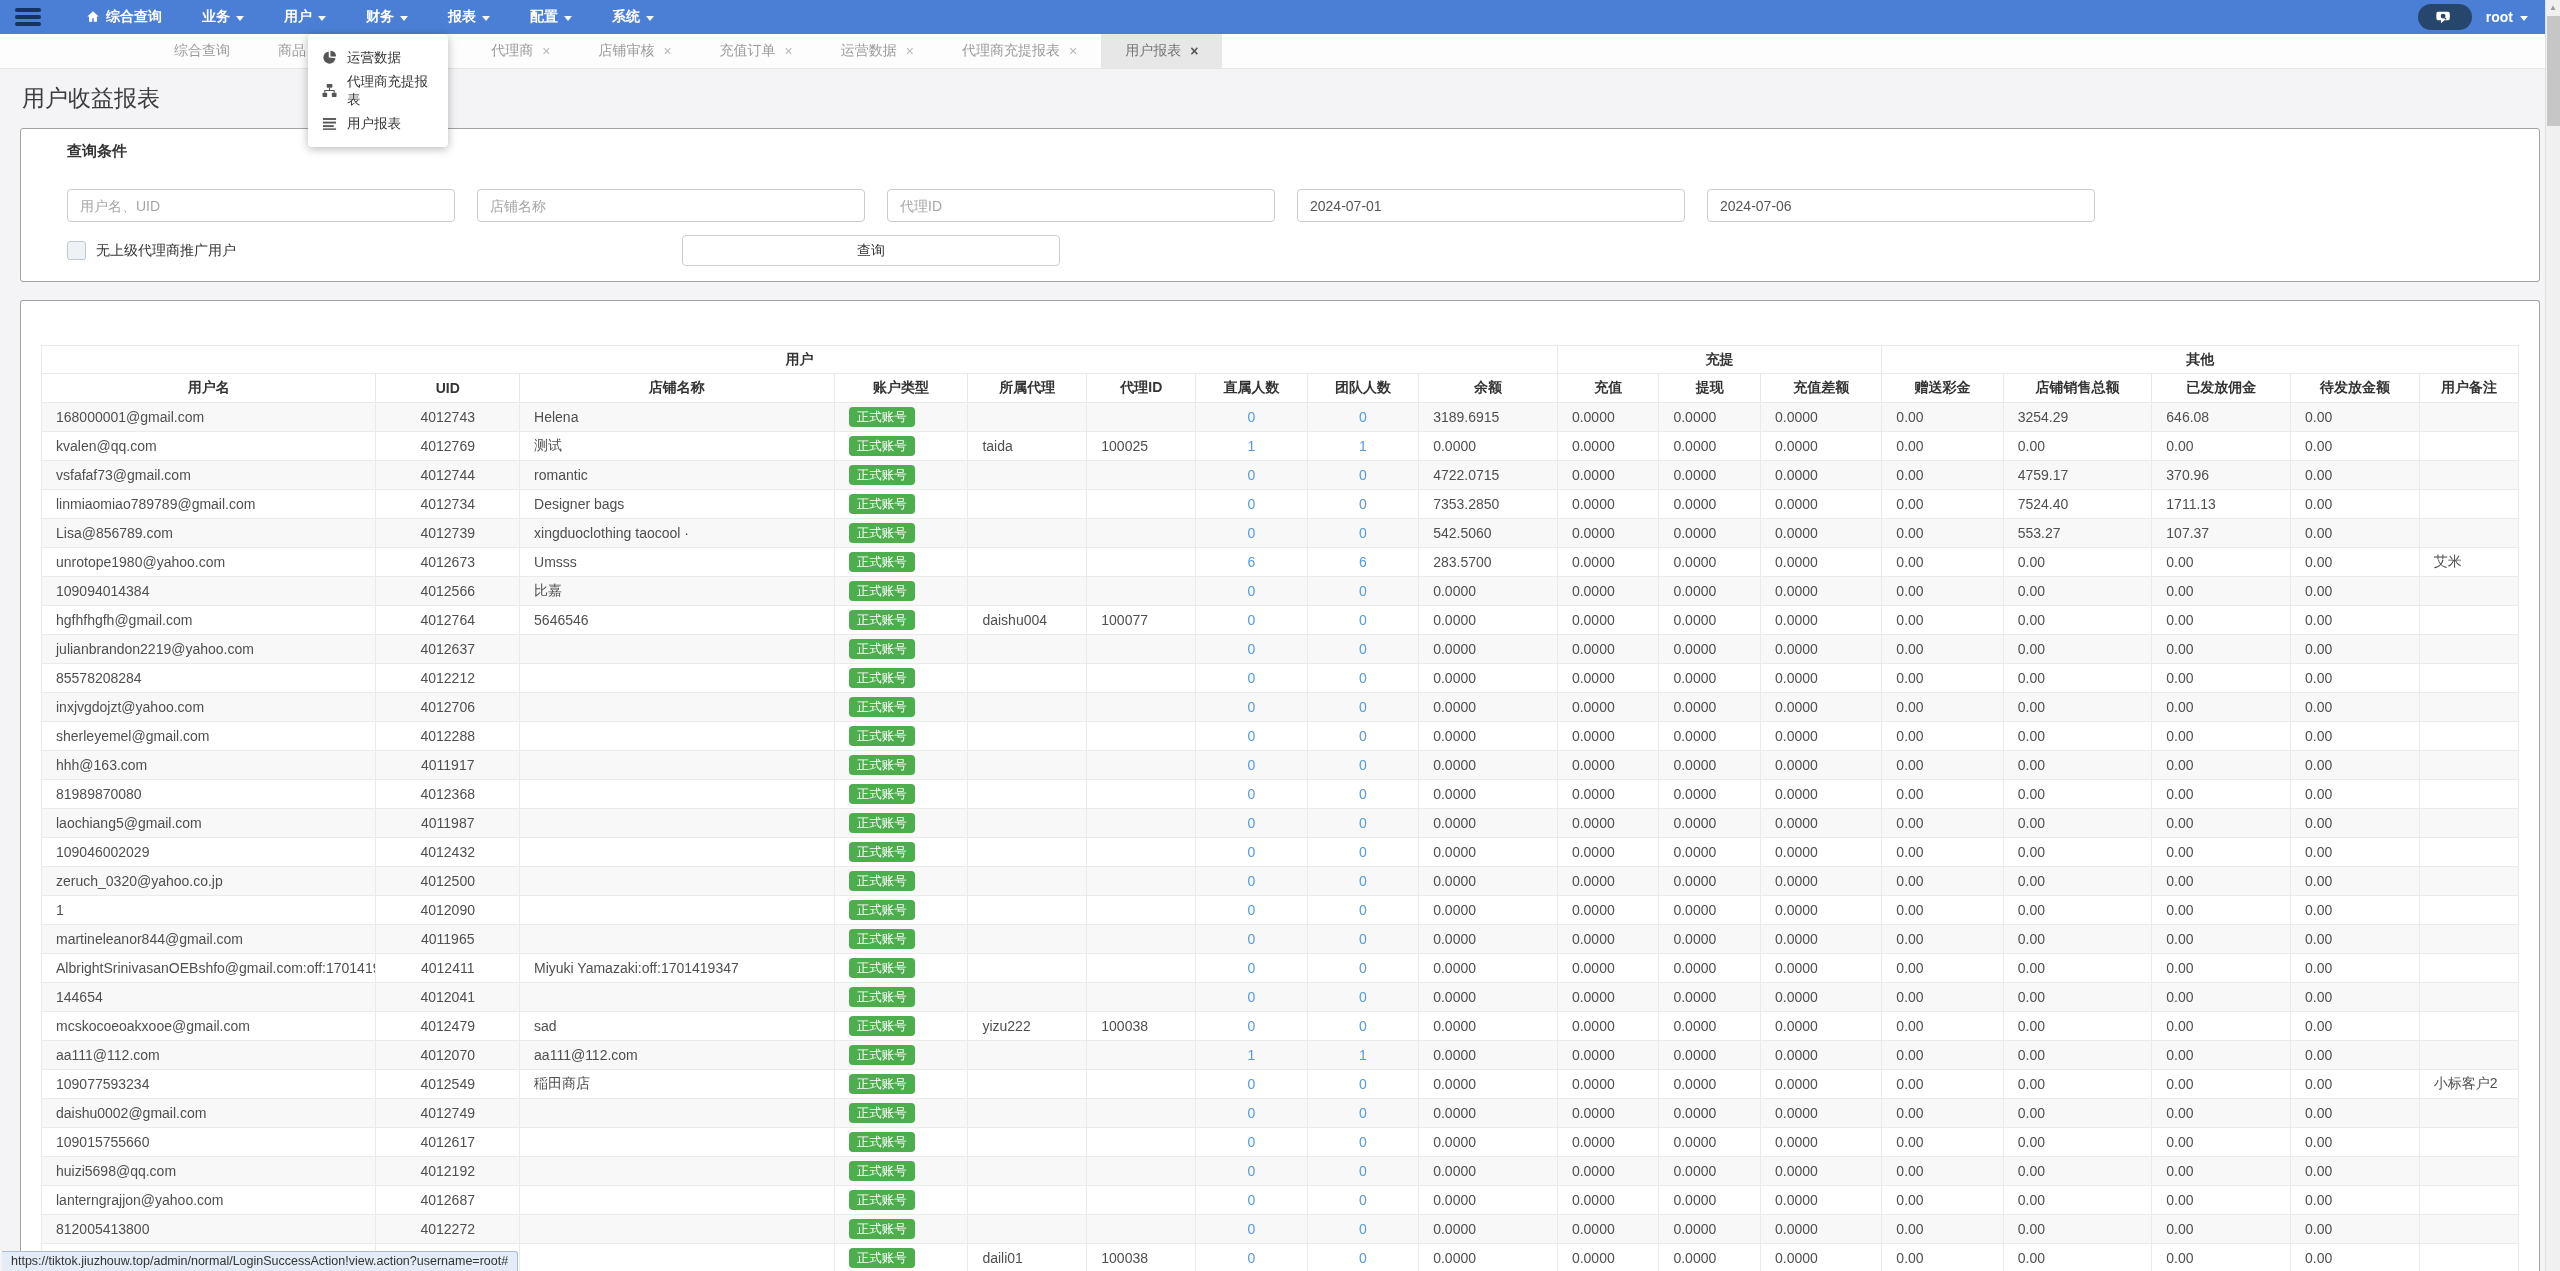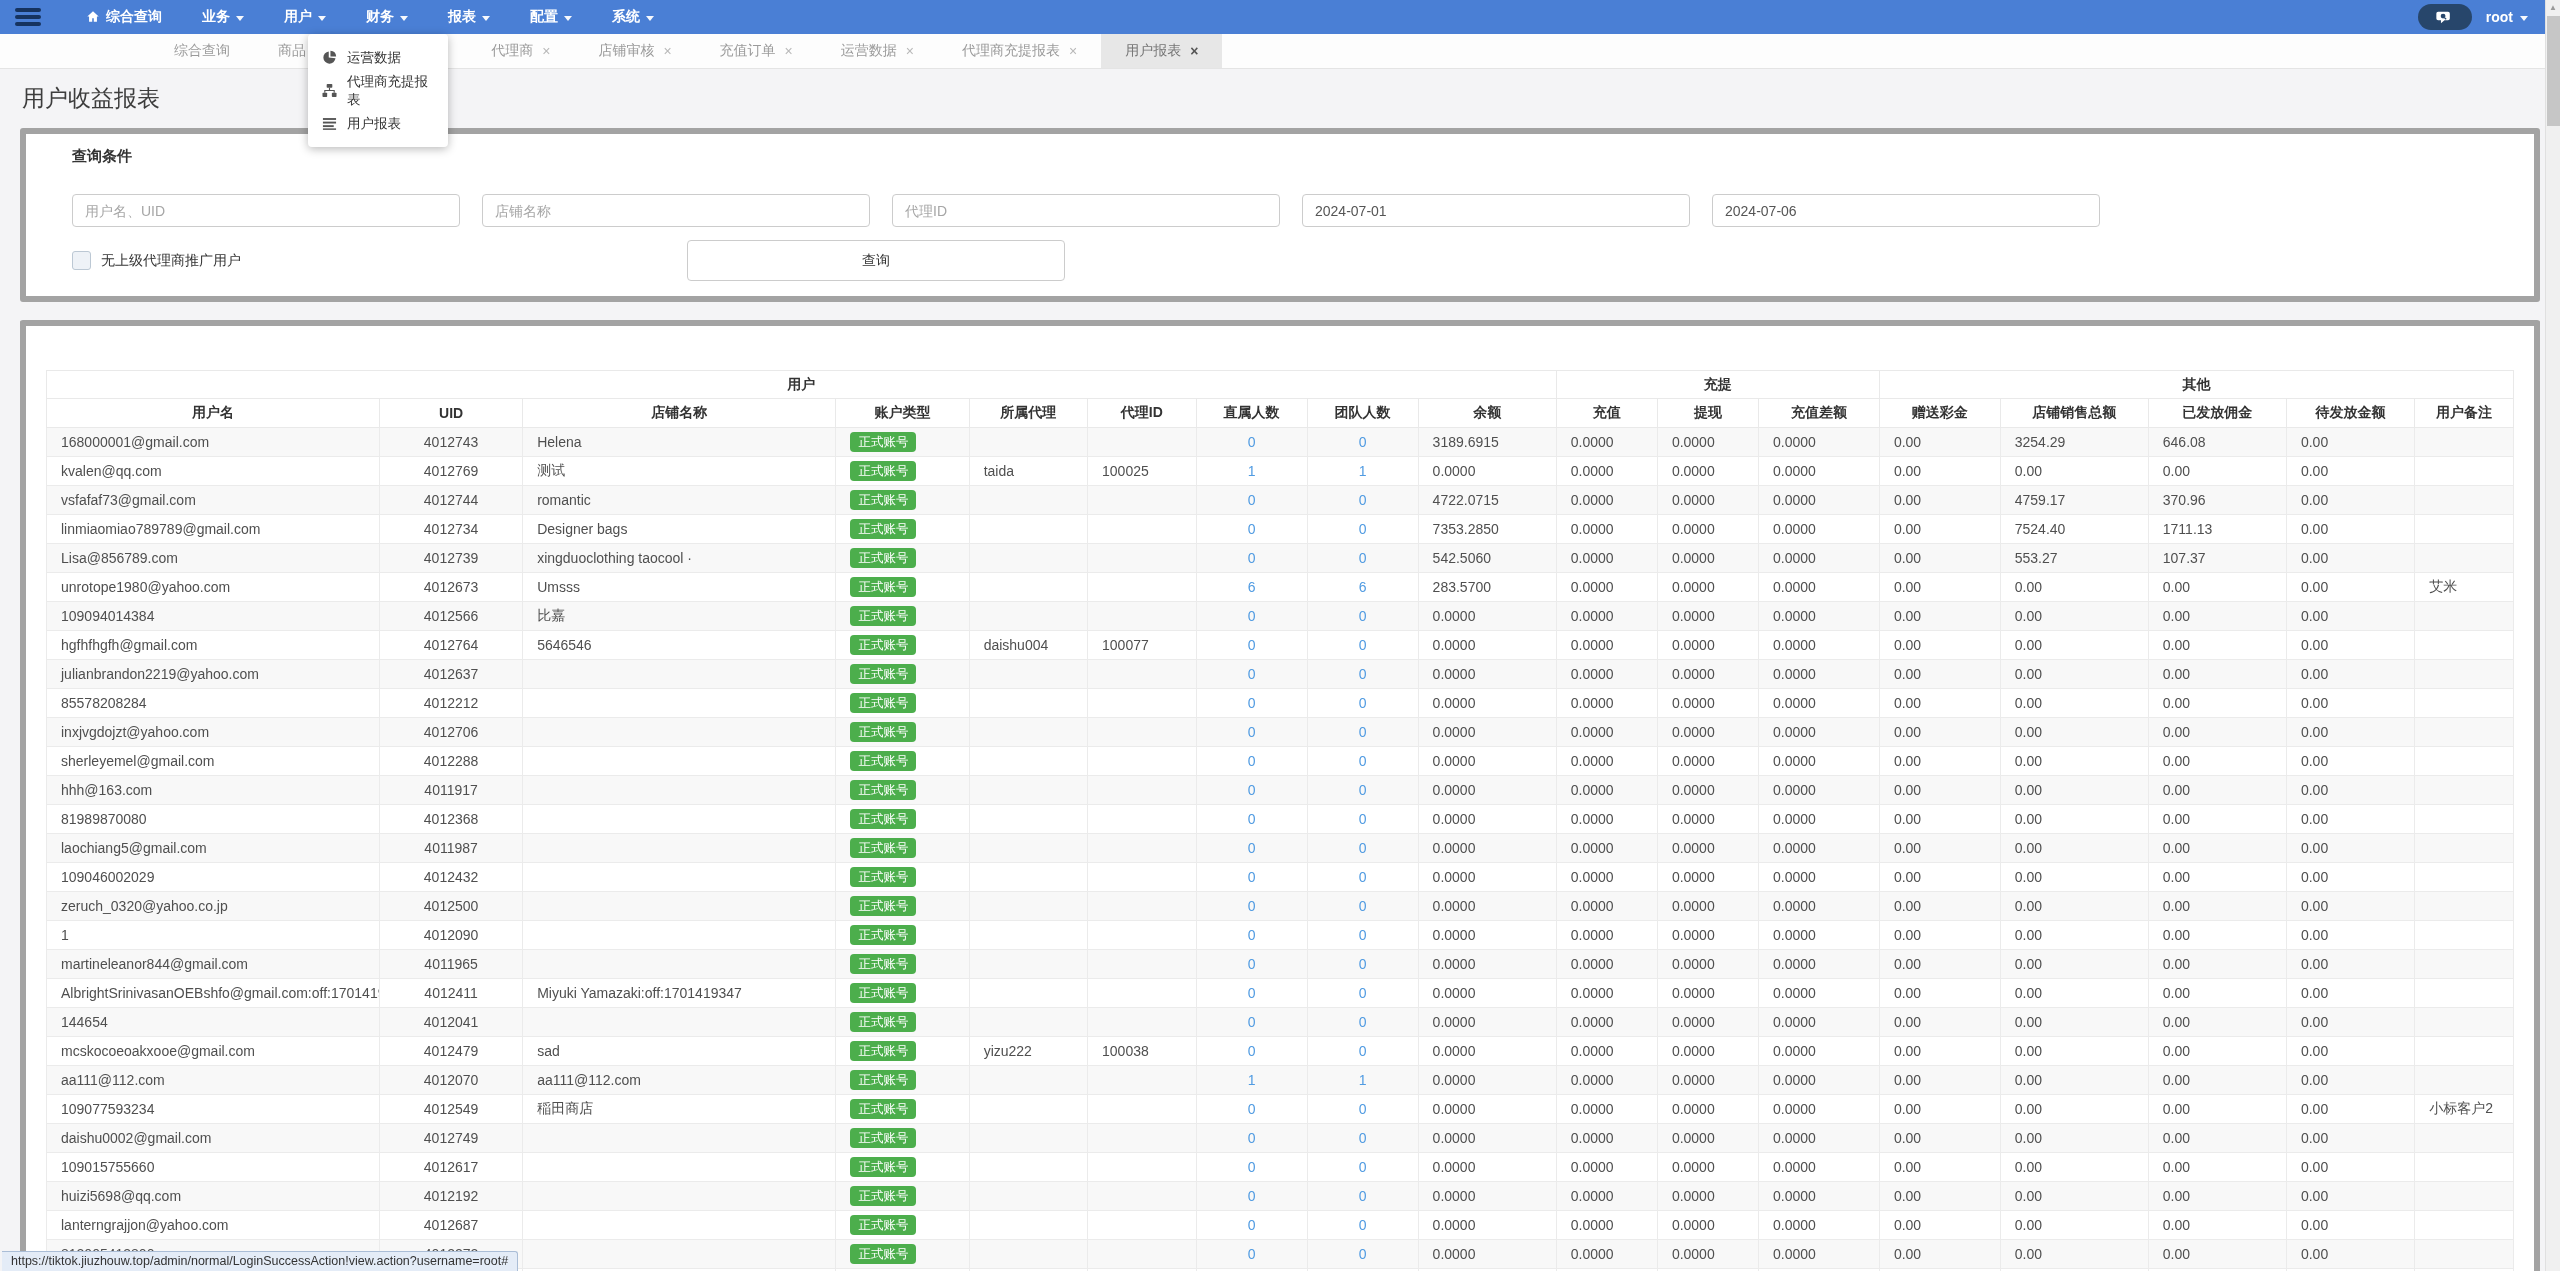--- a/index.html
+++ b/index.html
@@ -29,30 +29,30 @@
   .refresh-btn { position:absolute; right:24px; top:9px; width:18px; height:18px; cursor:pointer; }
 
   
   .dropdown { position:absolute; left:308px; top:34px; width:140px; background:#fff; border-radius:4px; box-shadow:0 2px 10px rgba(0,0,0,.28); padding:7px 0; z-index:70; }
   .dd-item { display:flex; align-items:center; gap:10px; height:33px; padding:0 14px; font-size:13.5px; color:#333; cursor:pointer; }
   .dd-item svg { width:15px; height:15px; flex:0 0 15px; color:#555; }
 
   
   .content { position:absolute; top:69px; left:0; right:0; bottom:0; padding:8px 20px 16px; overflow:hidden; }
   .page-title { font-size:23px; color:#3d3d3d; margin:6px 0 14px 2px; font-weight:400; }
-  .card { background:#fff; border:6px solid #a3a3a3; border-radius:3px; }
+  .card { background:#fff; border:1px solid #a3a3a3; border-radius:3px; }
   .q-card { padding:13px 46px 15px; }
   .sec-title { font-size:15px; font-weight:700; color:#333; }
   .q-inputs { display:flex; gap:22px; margin-top:28px; }
   .q-input { width:388px; height:33px; border:1px solid #ccc; border-radius:4px; padding:0 12px; font-size:14px; color:#555; background:#fff; outline:none; font-family:inherit; }
   .q-input::placeholder { color:#a6a6a6; }
   .q-row2 { display:flex; align-items:center; margin-top:13px; }
   .chk { width:19px; height:19px; border:1px solid #bcc8d4; border-radius:3px; background:#eef2f7; cursor:pointer; }
   .chk-label { margin-left:10px; font-size:14px; color:#333; }
-  .search-btn { margin-left:446px; width:378px; height:41px; background:#fff; border:1px solid #ccc; border-radius:4px; font-size:14px; color:#333; cursor:pointer; font-family:inherit; }
+  .search-btn { margin-left:446px; width:378px; height:31px; background:#fff; border:1px solid #ccc; border-radius:4px; font-size:14px; color:#333; cursor:pointer; font-family:inherit; }
 
   .r-card { margin-top:18px; padding:13px 20px 0; min-height:1000px; border-bottom:none; }
 
   
   table { width:100%; border-collapse:collapse; table-layout:fixed; margin-top:31px; }
   th { border:1px solid #e9e9e9; font-weight:700; color:#333; font-size:14px; text-align:center; background:#fff; }
   .group-row th { height:28px; }
   .head-row th { height:29px; }
   td { border:1px solid #ebebeb; height:29px; color:#4f4f4f; font-size:14px; padding:0 14px; overflow:hidden; white-space:nowrap; }
   tbody tr:nth-child(odd) { background:#f8f8f8; }

